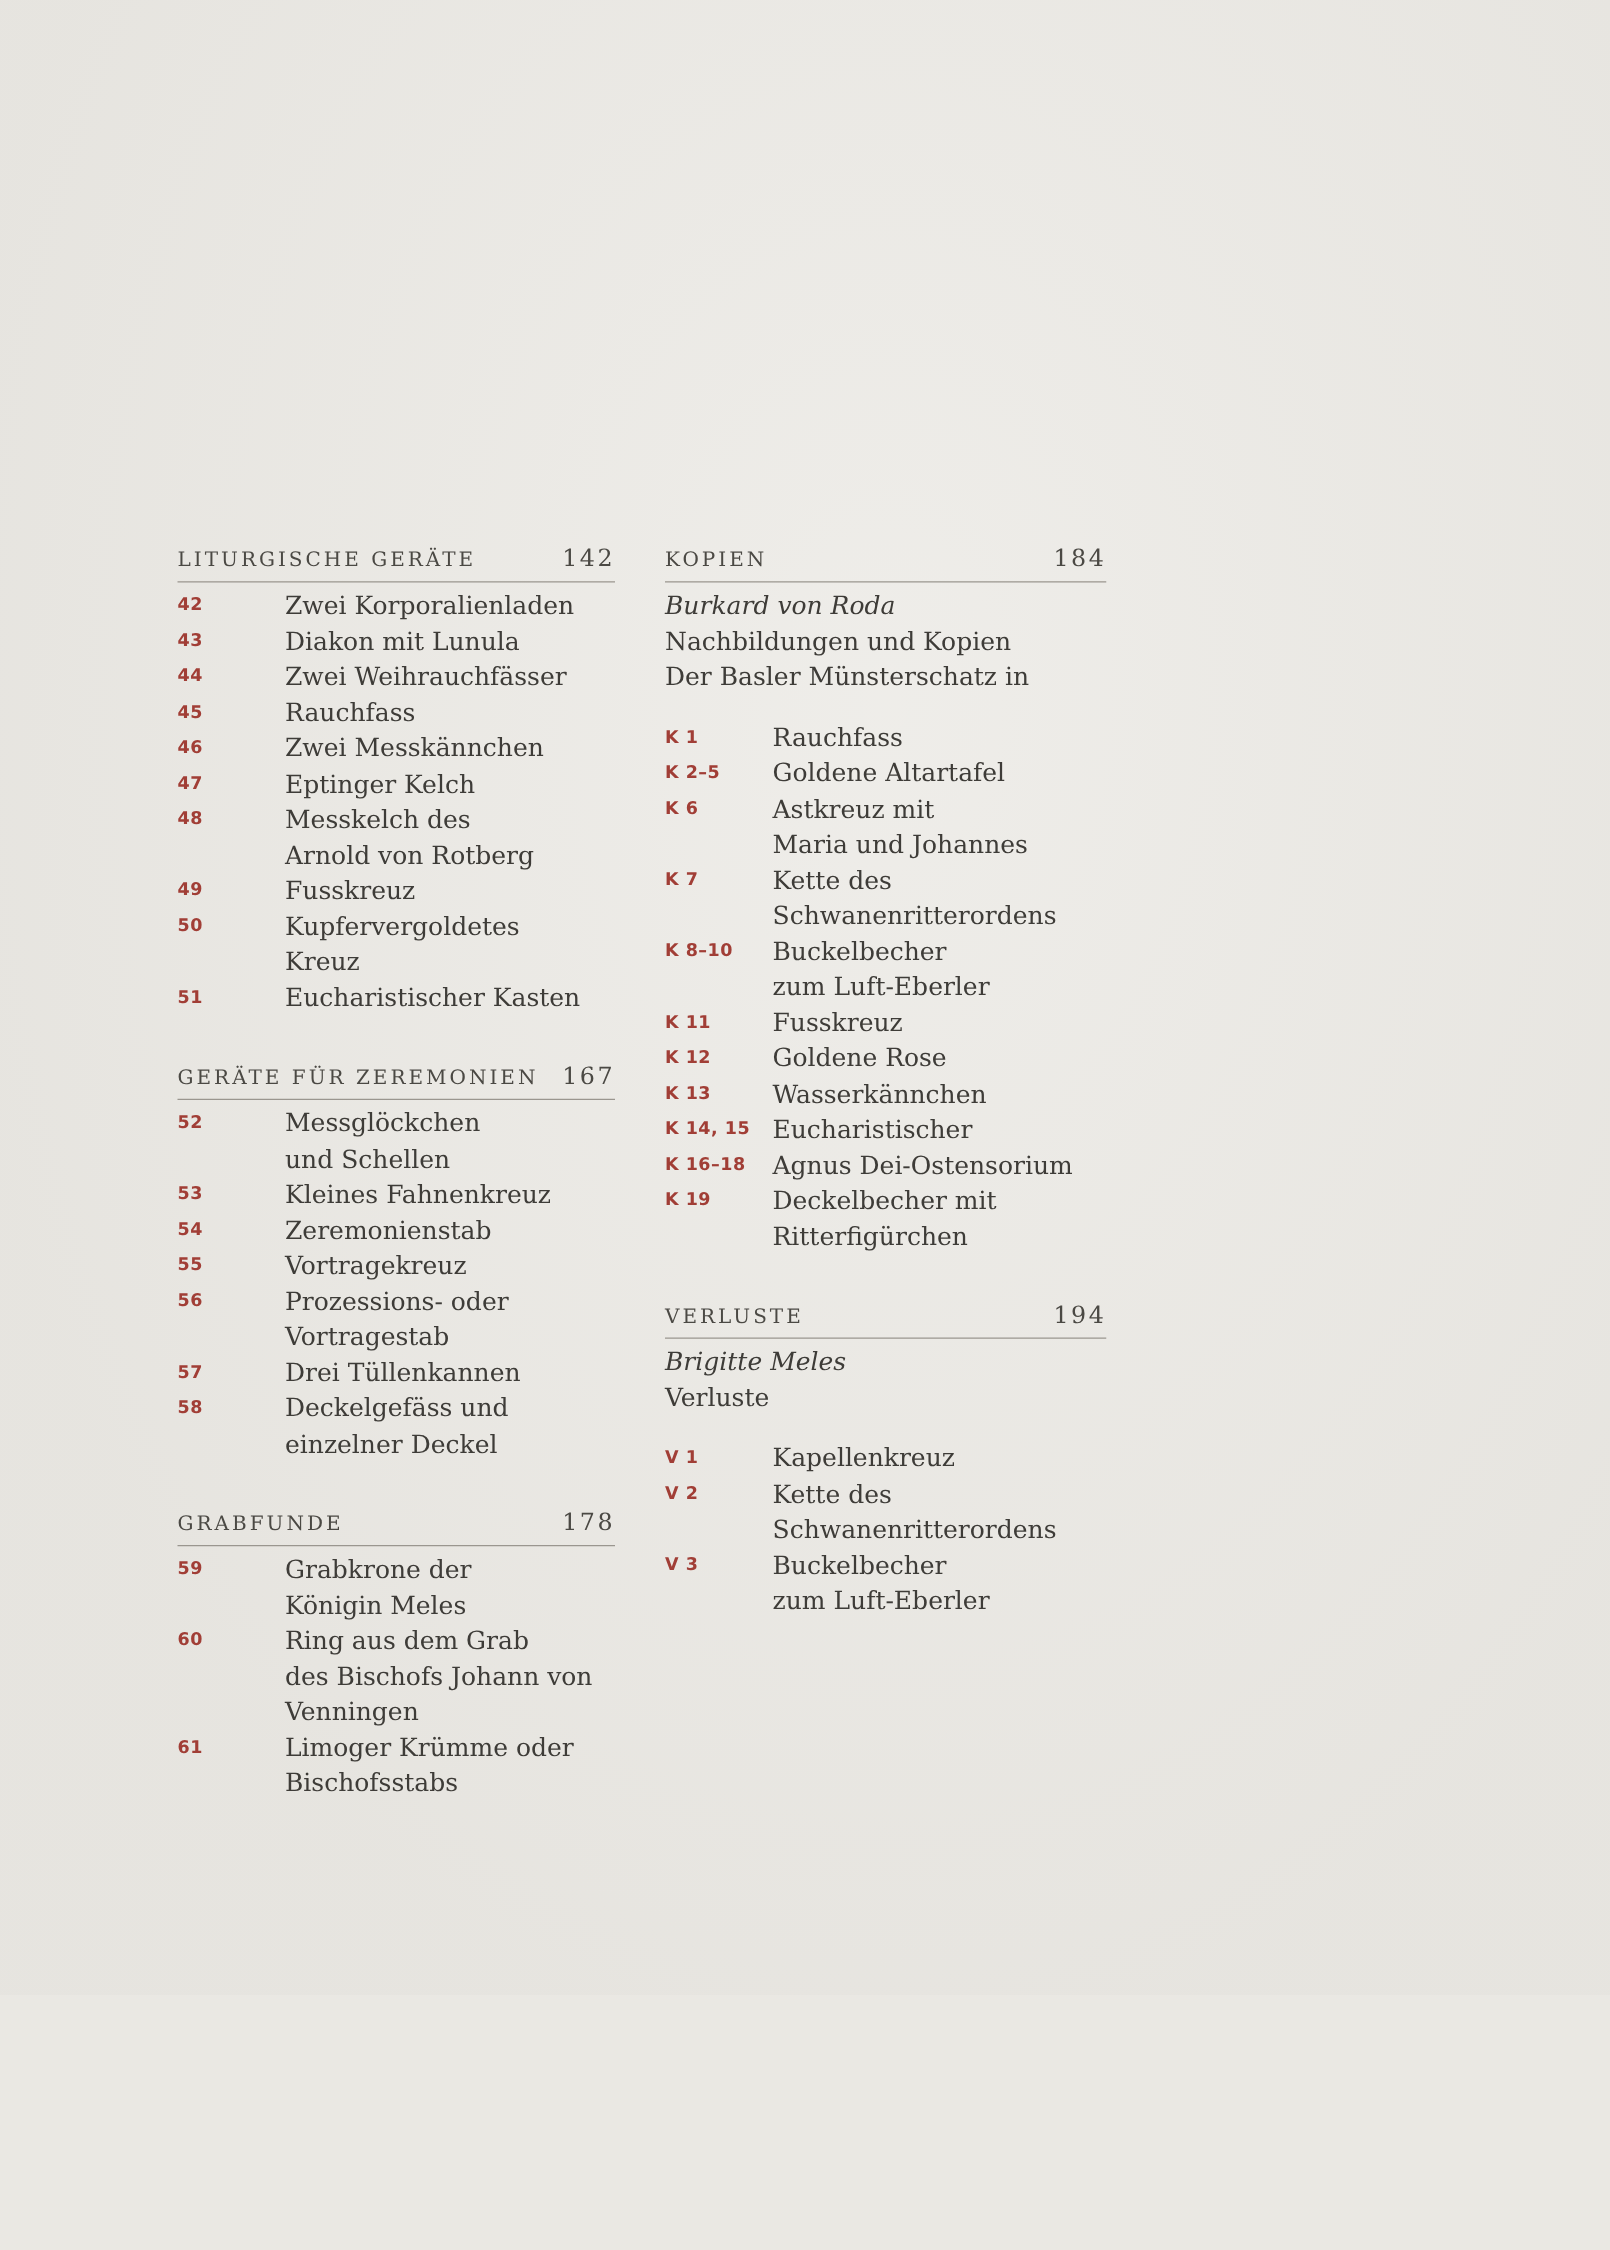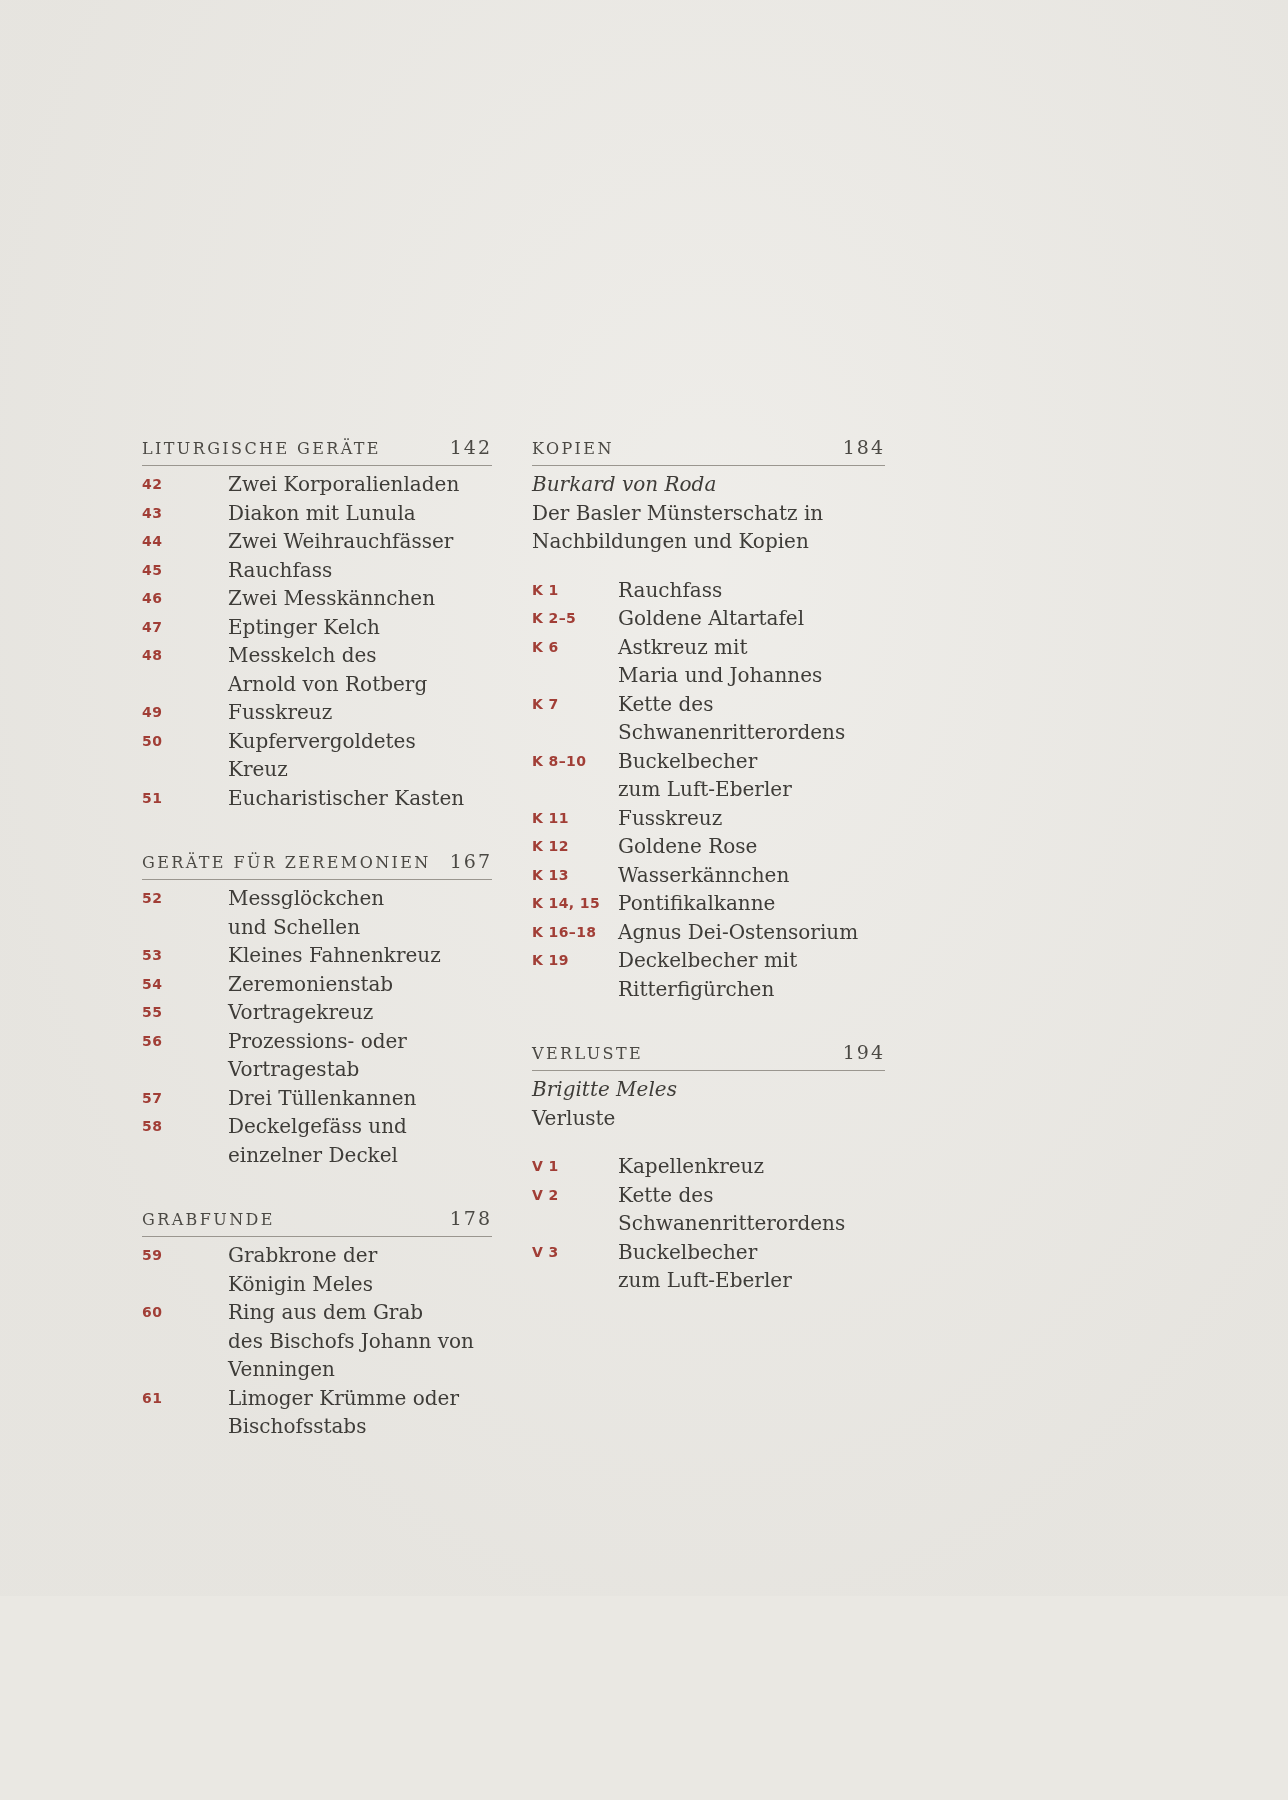--- a/index.html
+++ b/index.html
@@ -240,22 +240,22 @@
       </div>
     </div>
   <div class="col col-right">
       <div class="section">
         <div class="section-header">
           <span class="section-title">KOPIEN</span>
           <span class="section-page">184</span>
         </div>
         <div class="section-body">
           <div class="line author-line">Burkard von Roda</div>
+          <div class="line">Nachbildungen und Kopien</div>
           <div class="line">Der Basler Münsterschatz in</div>
-          <div class="line">Nachbildungen und Kopien</div>
           <div class="items gap-before">
             <div class="item-row">
               <div class="item-num">K 1</div>
               <div class="item-text">
                 <div class="line">Rauchfass</div>
               </div>
             </div>
             <div class="item-row">
               <div class="item-num">K 2–5</div>
               <div class="item-text">
@@ -297,21 +297,21 @@
             </div>
             <div class="item-row">
               <div class="item-num">K 13</div>
               <div class="item-text">
                 <div class="line">Wasserkännchen</div>
               </div>
             </div>
             <div class="item-row">
               <div class="item-num">K 14, 15</div>
               <div class="item-text">
-                <div class="line">Pontifikalkanne</div>
+                <div class="line">Eucharistischer</div>
               </div>
             </div>
             <div class="item-row">
               <div class="item-num">K 16–18</div>
               <div class="item-text">
                 <div class="line">Agnus Dei-Ostensorium</div>
               </div>
             </div>
             <div class="item-row">
               <div class="item-num">K 19</div>

